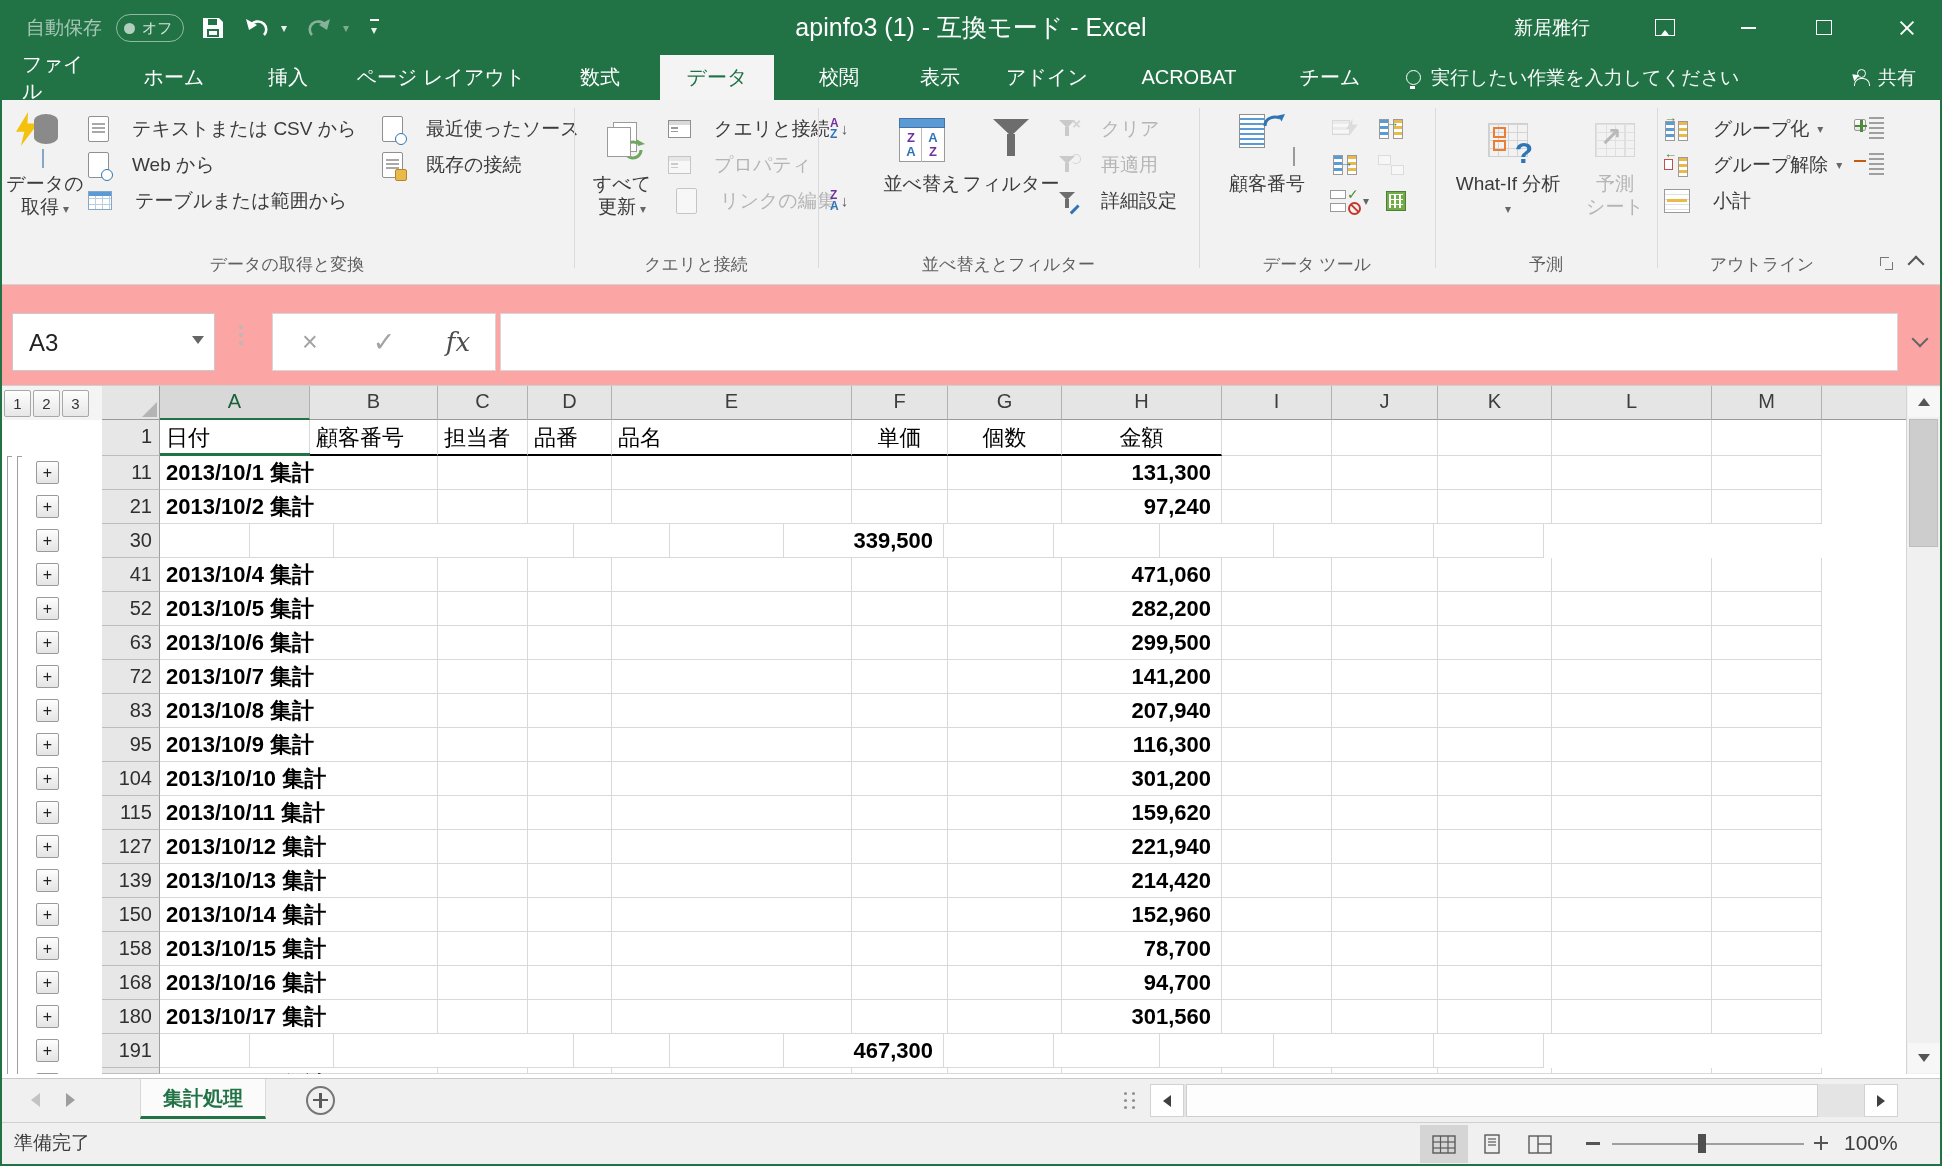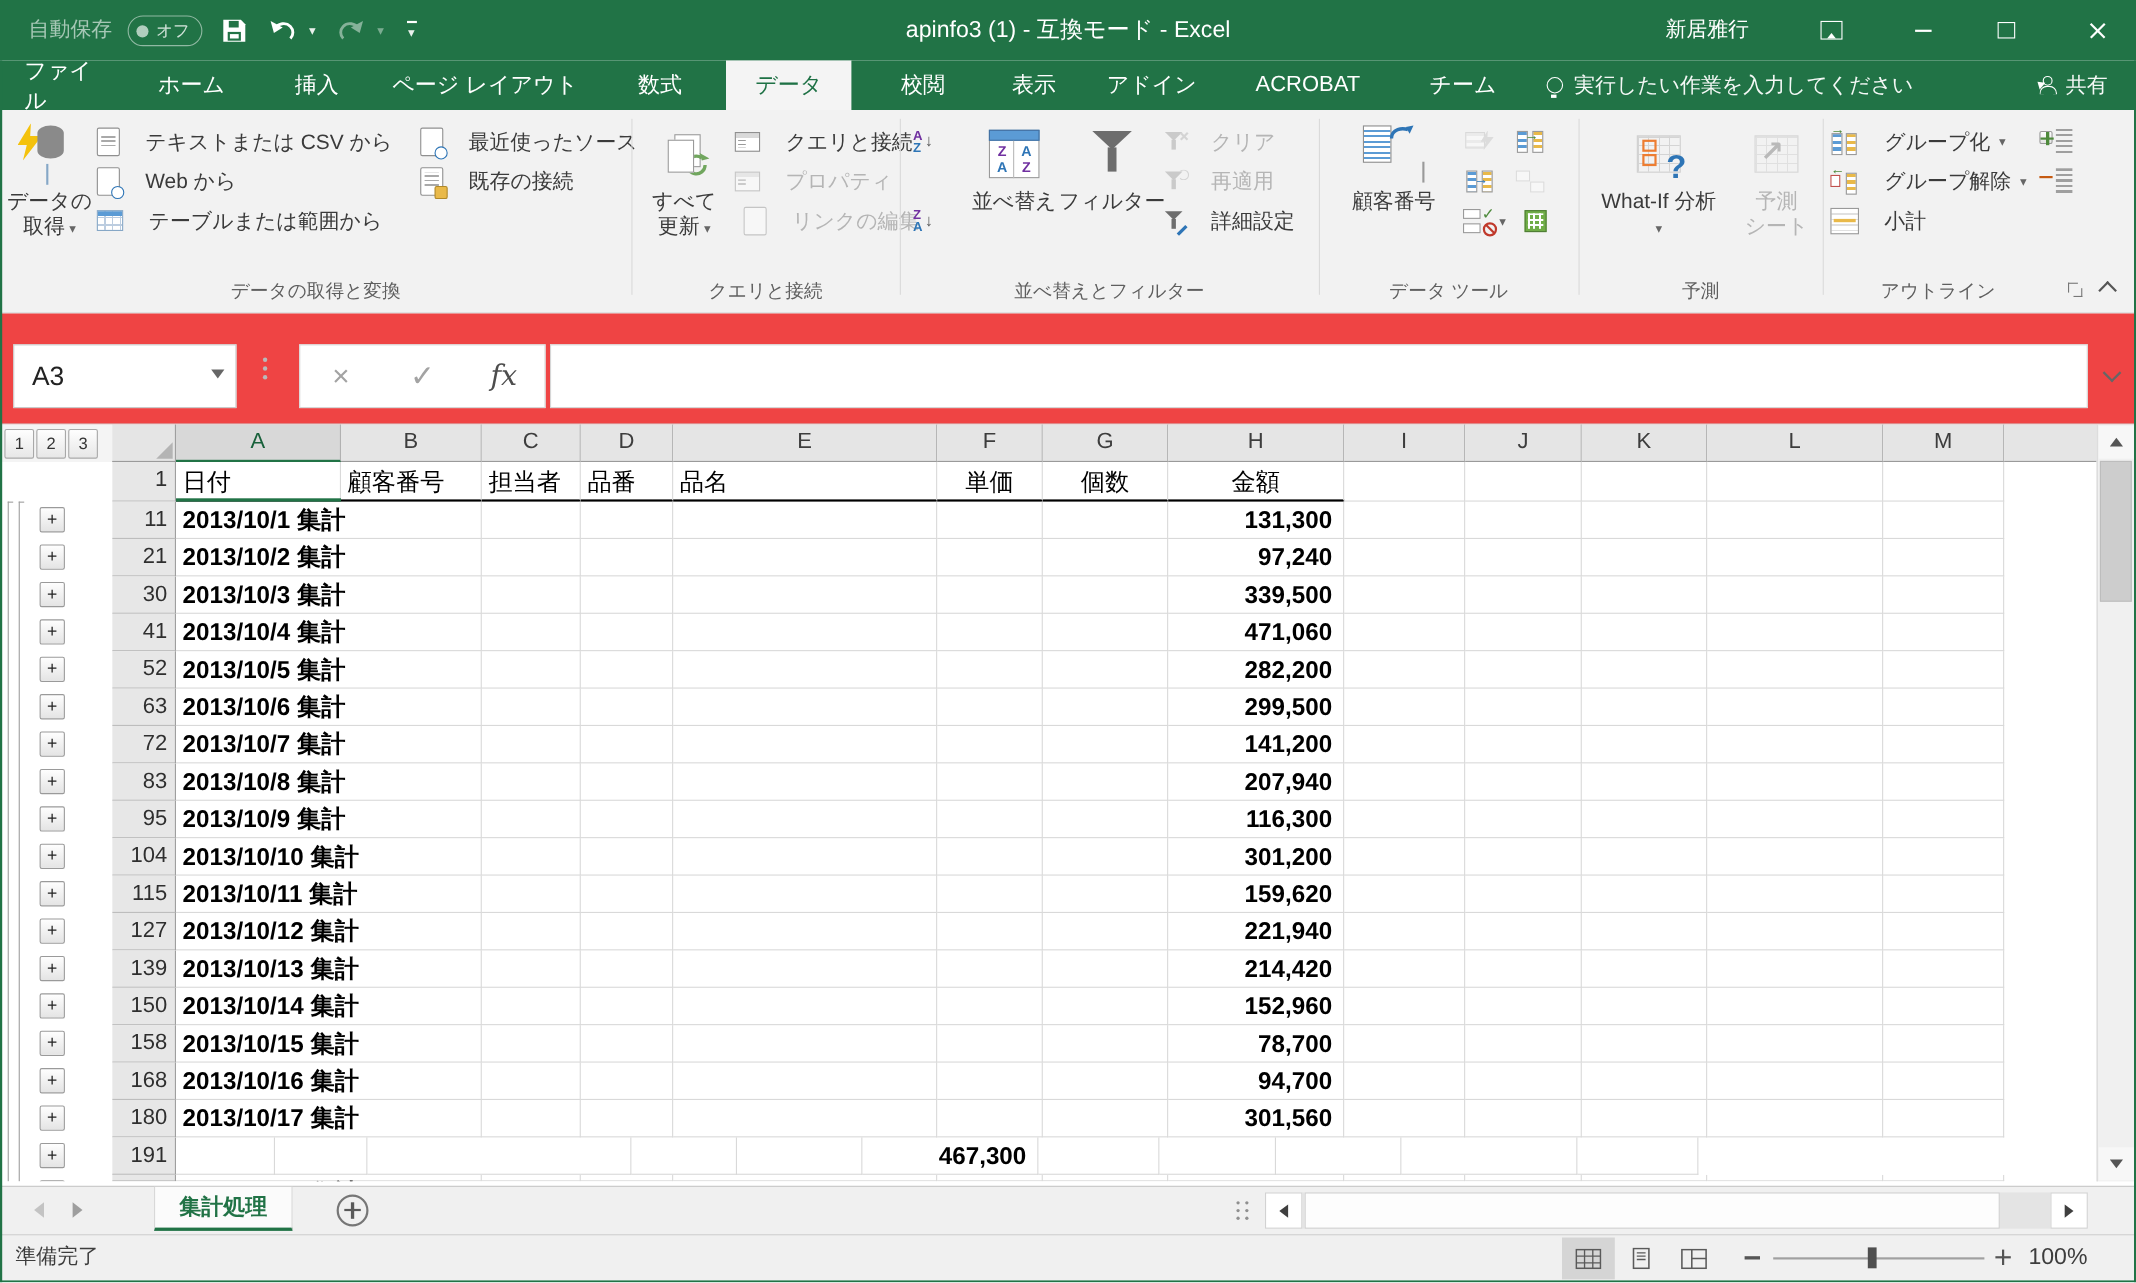--- a/index.html
+++ b/index.html
@@ -9,21 +9,21 @@
 
   
   .tbar{position:absolute;left:0;top:0;width:100%;height:55px;background:#217346;color:#fff;}
   .tbar .qtext{position:absolute;top:0;height:55px;line-height:55px;font-size:19px;color:rgba(255,255,255,.6);}
   .asPill{position:absolute;left:116px;top:14px;width:66px;height:26px;border:1.5px solid rgba(255,255,255,.5);border-radius:14px;display:flex;align-items:center;}
   .asPill .dot{width:11px;height:11px;border-radius:50%;background:rgba(255,255,255,.65);margin-left:7px;}
   .asPill .st{font-size:15px;color:rgba(255,255,255,.8);margin-left:7px;}
   .qbtn{position:absolute;top:14px;width:30px;height:28px;display:flex;align-items:center;justify-content:center;}
   .ddw{font-size:12px;color:#fff;opacity:.9;}
   .dim{opacity:.45;}
-  .titleTxt{position:absolute;left:0;right:0;top:0;height:55px;line-height:55px;text-align:center;font-size:21px;color:#fff;}
+  .titleTxt{position:absolute;left:0;right:0;top:0;height:55px;line-height:55px;text-align:center;font-size:25px;color:#fff;}
   .userTxt{position:absolute;left:1514px;top:0;height:55px;line-height:55px;font-size:19px;color:#fff;}
   .winbtn{position:absolute;top:0;width:64px;height:55px;display:flex;align-items:center;justify-content:center;}
   .minbar{width:15px;height:2px;background:#fff;}
   .maxbox{width:14px;height:13px;border:1.6px solid #fff;}
   .xw{position:relative;width:18px;height:18px;}
   .xw::before,.xw::after{content:"";position:absolute;left:0;top:8px;width:18px;height:1.8px;background:#fff;}
   .xw::before{transform:rotate(45deg);} .xw::after{transform:rotate(-45deg);}
   .ribopt{width:18px;height:15px;border:1.6px solid #fff;position:relative;}
   .ribopt::before{content:"";position:absolute;left:5px;top:6px;border:4px solid transparent;border-bottom:5px solid #fff;}
 
@@ -137,21 +137,21 @@
   .detic .pl{position:absolute;left:0;top:2px;width:12px;height:12px;}
   .detic .pl::before{content:"";position:absolute;left:0;top:5px;width:12px;height:2.6px;background:#4e8a3c;}
   .detic .pl.plus::after{content:"";position:absolute;left:5px;top:0;width:2.6px;height:12px;background:#4e8a3c;}
   .detic .pl.minus::before{background:#c55a11;}
   .launcher{position:absolute;width:13px;height:13px;}
   .launcher::before{content:"";position:absolute;left:0;top:0;width:8px;height:8px;border-left:1.6px solid #777;border-top:1.6px solid #777;}
   .launcher::after{content:"";position:absolute;right:0;bottom:0;width:7px;height:7px;border-right:1.6px solid #777;border-bottom:1.6px solid #777;}
   .chevup{width:10px;height:10px;border-top:2px solid #555;border-right:2px solid #555;transform:rotate(-45deg);}
 
   
-  .fbar{position:absolute;left:0;top:285px;width:100%;height:101px;background:#ef4444;border-bottom:1px solid #cfcfcf;box-sizing:border-box;}
+  .fbar{position:absolute;left:0;top:285px;width:100%;height:101px;background:#fca5a5;border-bottom:1px solid #cfcfcf;box-sizing:border-box;}
   .namebox{position:absolute;left:12px;top:28px;width:203px;height:58px;background:#fff;border:1px solid #c9c9c9;box-sizing:border-box;}
   .namebox input{position:absolute;left:14px;top:0;width:140px;height:56px;border:none;outline:none;font-size:24px;color:#222;font-family:inherit;background:transparent;}
   .namebox .nbdd{position:absolute;right:10px;top:22px;border:6px solid transparent;border-top:8px solid #666;}
   .fdots{position:absolute;left:239px;top:40px;width:4px;height:4px;border-radius:50%;background:#b9b9b9;box-shadow:0 8px 0 #b9b9b9,0 16px 0 #b9b9b9;}
   .fbtns{position:absolute;left:272px;top:28px;width:224px;height:58px;background:#fff;border:1px solid #d6d6d6;box-sizing:border-box;display:flex;align-items:center;}
   .fbx{flex:1;text-align:center;font-size:27px;color:#a3a3a3;}
   .fbfx{flex:1;text-align:center;font-size:26px;font-style:italic;font-family:"DejaVu Serif","Liberation Serif",serif;color:#4d4d4d;}
   .finput{position:absolute;left:500px;top:28px;width:1398px;height:58px;background:#fff;border:1px solid #d6d6d6;box-sizing:border-box;}
   .finput input{width:100%;height:100%;border:none;outline:none;background:transparent;font-size:22px;font-family:inherit;}
   .fchev{position:absolute;left:1914px;top:48px;width:10px;height:10px;border-right:2px solid #666;border-bottom:2px solid #666;transform:rotate(45deg);}
@@ -643,21 +643,20 @@
           <div class="c wK"></div>
           <div class="c wL"></div>
           <div class="c wM"></div>
           <div class="c nofill wFil"></div>
         </div>
           <div class="r">
           <div class="gut">
             <button class="plus">+</button>
           </div>
           <div class="rh">30</div>
-          <div class="c cab">2013/10/3 集計</div>
           <div class="c wC"></div>
           <div class="c wD"></div>
           <div class="c wE"></div>
           <div class="c wF"></div>
           <div class="c wG"></div>
           <div class="c wH amt">339,500</div>
           <div class="c wI"></div>
           <div class="c wJ"></div>
           <div class="c wK"></div>
           <div class="c wL"></div>

